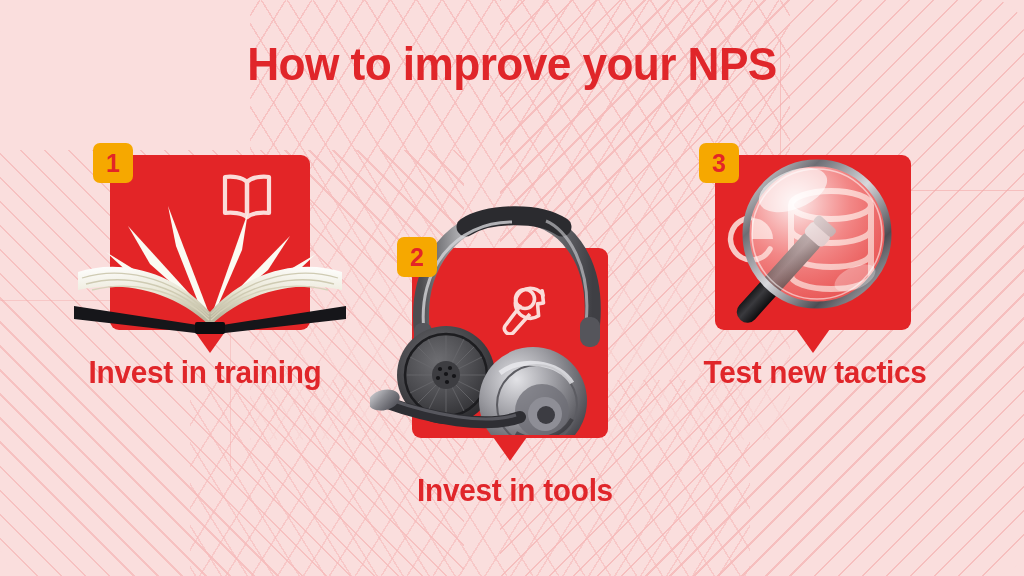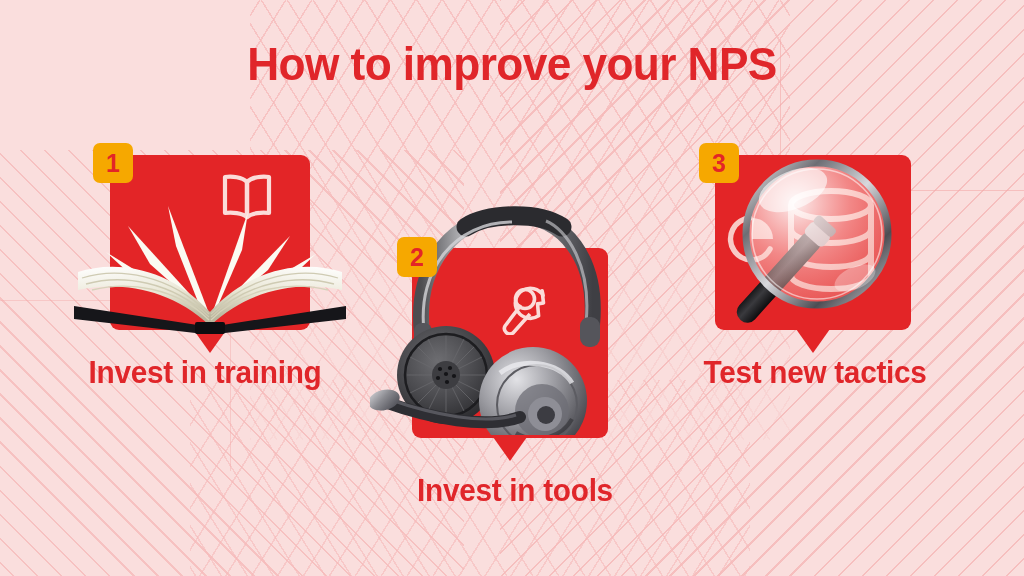--- a/index.html
+++ b/index.html
@@ -13,20 +13,21 @@
     font-family: "Liberation Sans", sans-serif;
     background: #fadedd;
   }
 
   #stage {
     position: relative;
     width: 1024px;
     height: 576px;
     background: #fadedd;
     overflow: hidden;
+    border-radius: 32px;
   }
 
   
   .bg-layer {
     position: absolute;
     inset: 0;
     pointer-events: none;
   }
   .bg-stripes-right {
     left: 500px;

